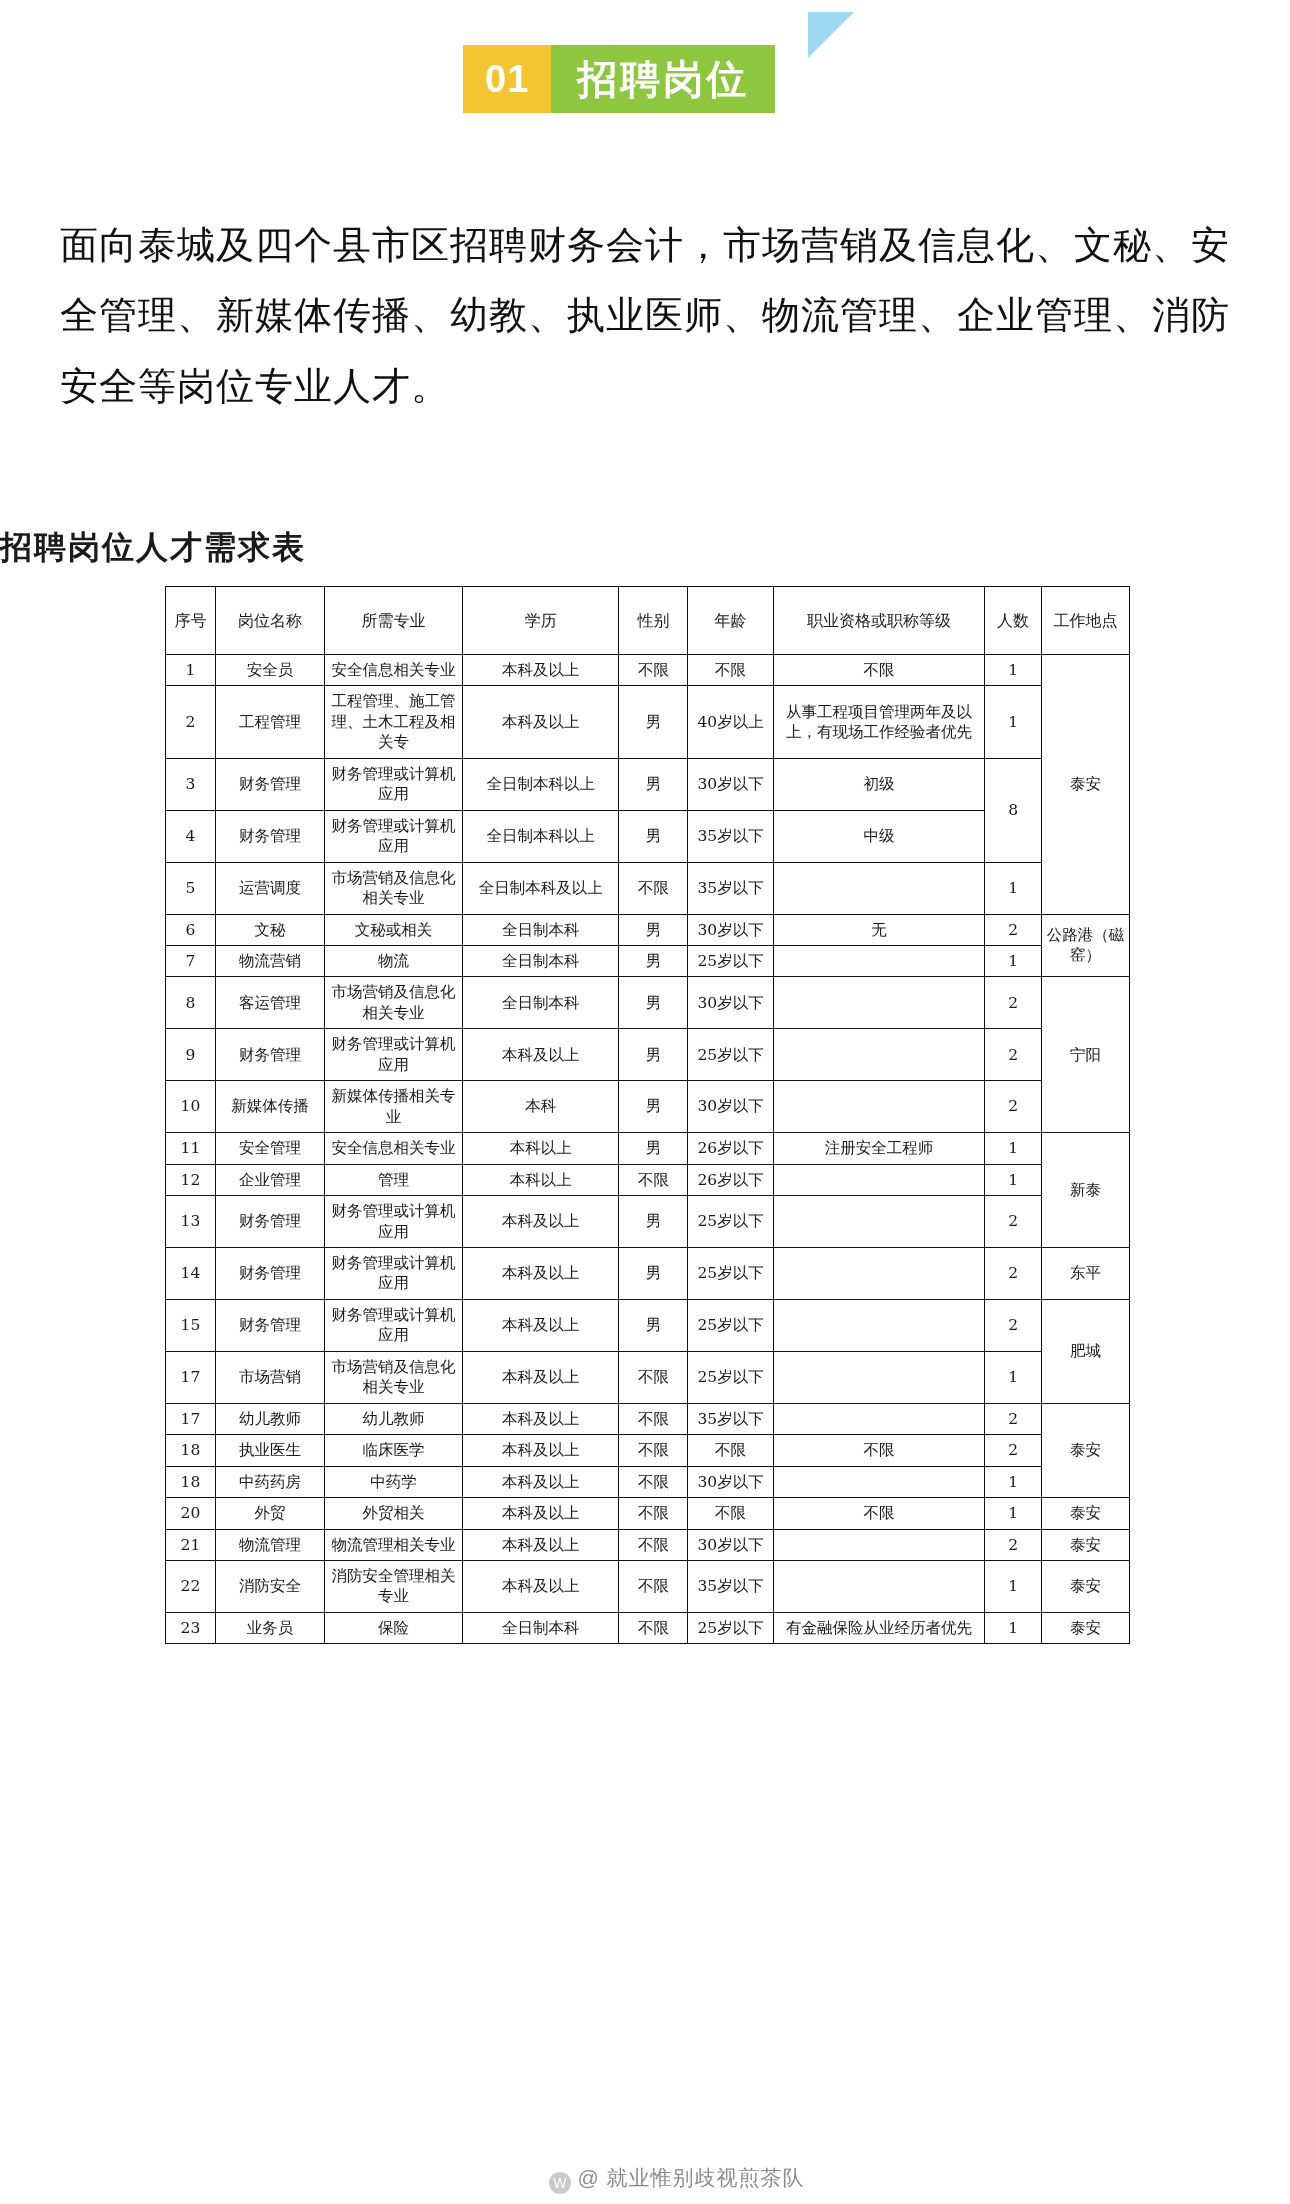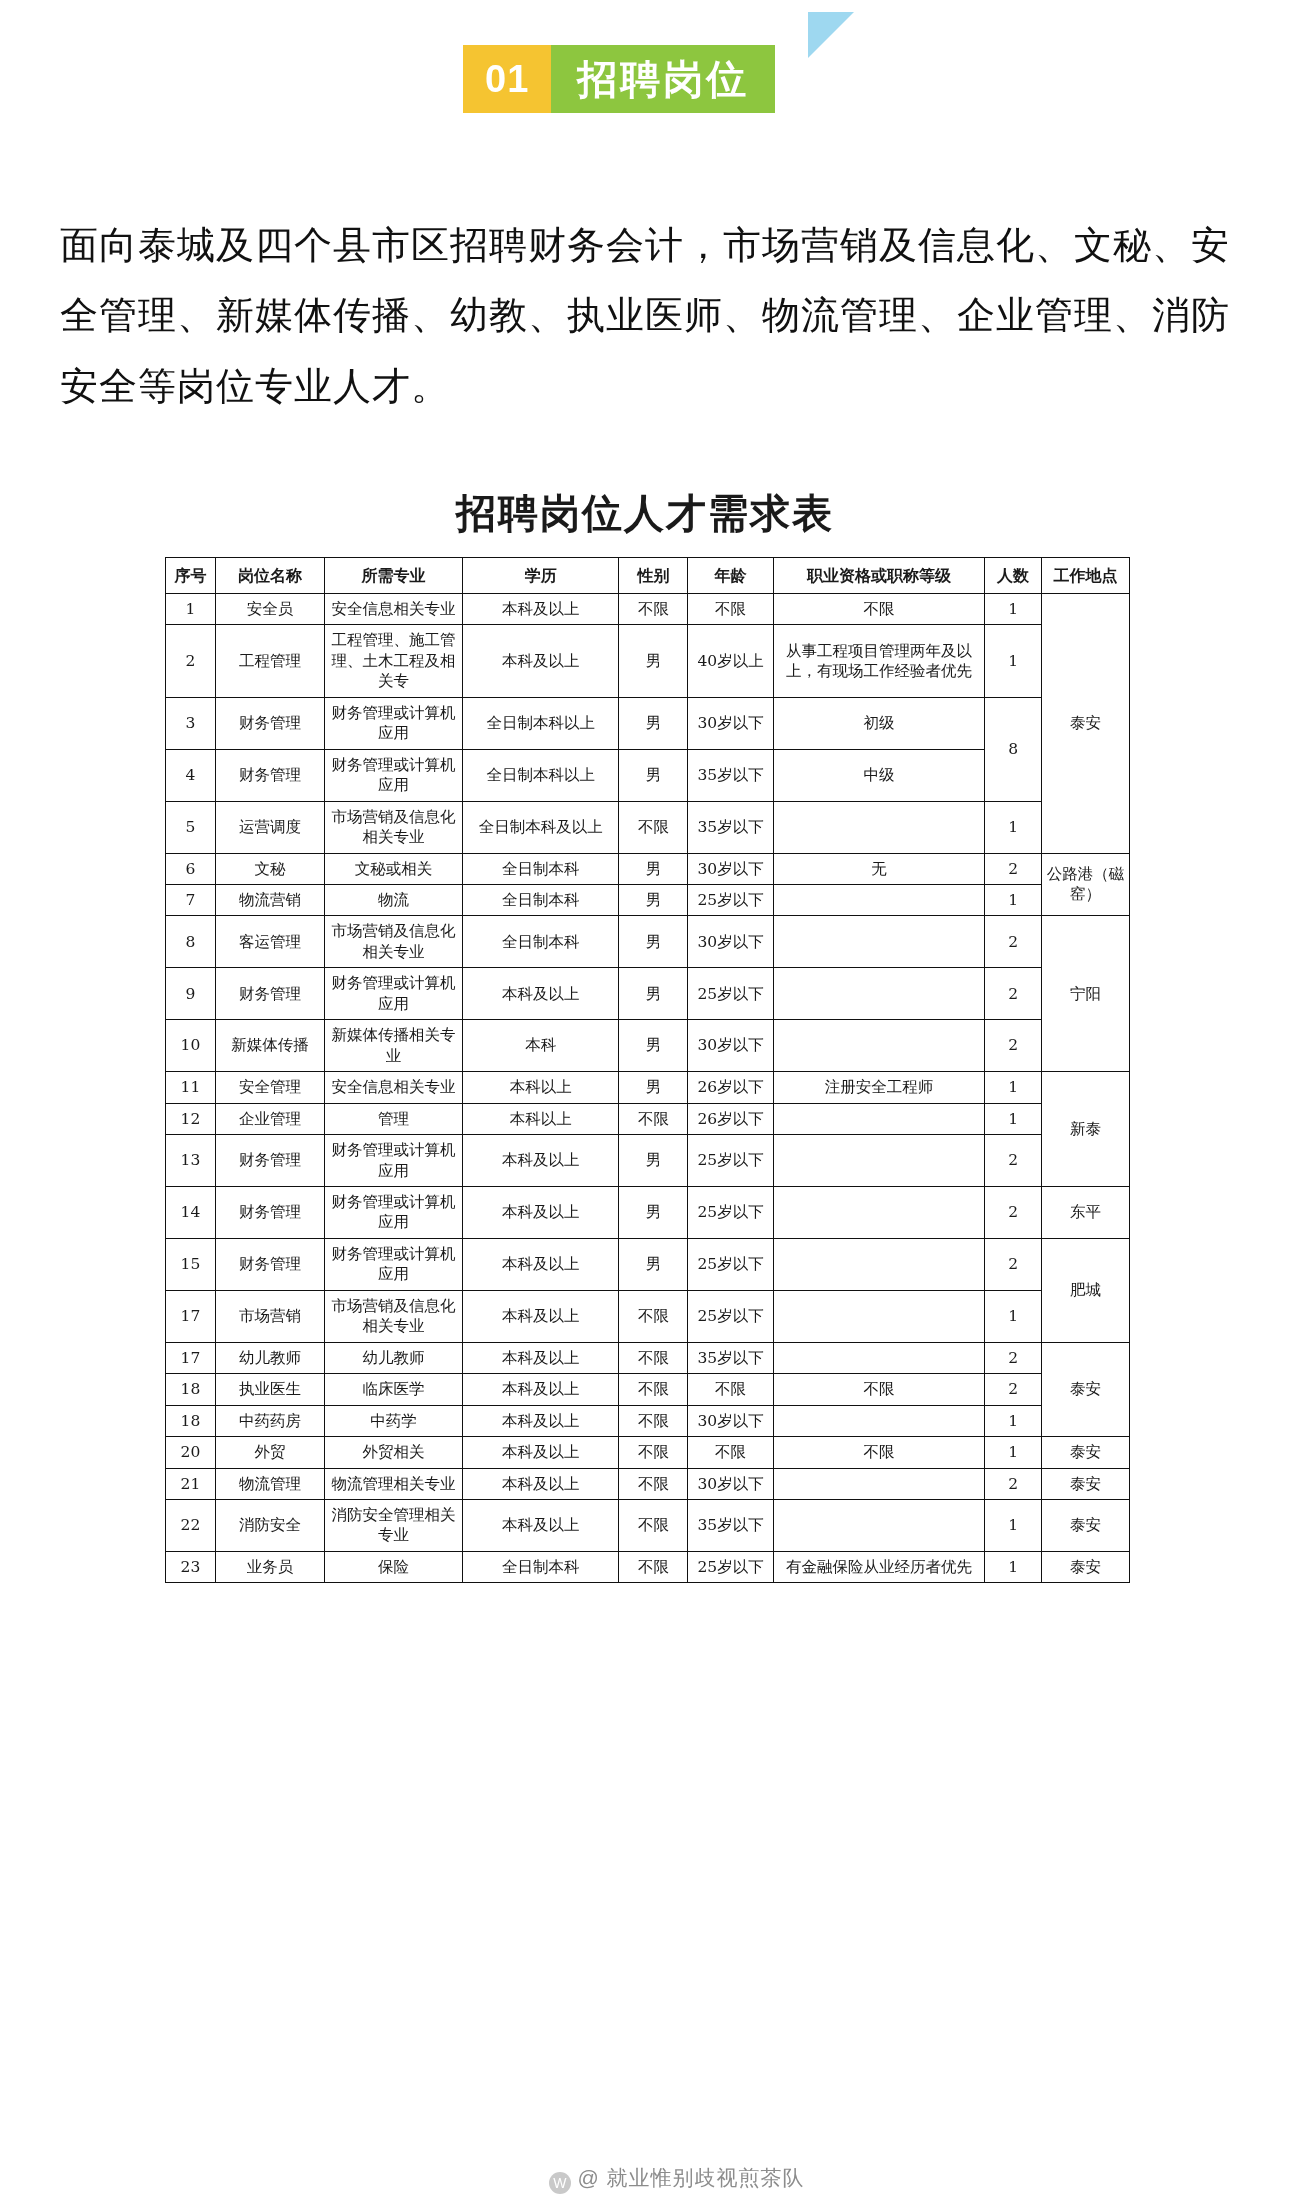--- a/index.html
+++ b/index.html
@@ -66,25 +66,25 @@
     margin: 60px 60px 0 60px;
     font-size: 38px;
     line-height: 1.85;
     letter-spacing: 1px;
     color: #111111;
     text-align: justify;
   }
 
   
   .table-title {
-    text-align: center;
+    text-align: left;
     font-family: "DejaVu Serif", serif;
     font-weight: bold;
-    font-size: 40px;
-    margin-top: 65px;
+    font-size: 32px;
+    margin-top: 105px;
     margin-bottom: 16px;
     letter-spacing: 2px;
   }
   .table-wrap {
     margin: 0 160px 0 165px;
   }
   table.jobs {
     border-collapse: collapse;
     width: 100%;
     table-layout: fixed;
@@ -94,23 +94,23 @@
   table.jobs td {
     border: 1px solid #111111;
     text-align: center;
     vertical-align: middle;
     font-size: 15.5px;
     line-height: 1.32;
     padding: 5px 2px;
     word-break: break-all;
   }
   table.jobs th {
-    font-weight: bold;
+    font-weight: normal;
     font-size: 16px;
-    padding: 7px 2px;
+    padding: 23px 2px;
   }
   col.c-idx    { width: 42px; }
   col.c-post   { width: 92px; }
   col.c-major  { width: 116px; }
   col.c-edu    { width: 132px; }
   col.c-sex    { width: 58px; }
   col.c-age    { width: 72px; }
   col.c-cert   { width: 178px; }
   col.c-num    { width: 48px; }
   col.c-loc    { width: 74px; }

